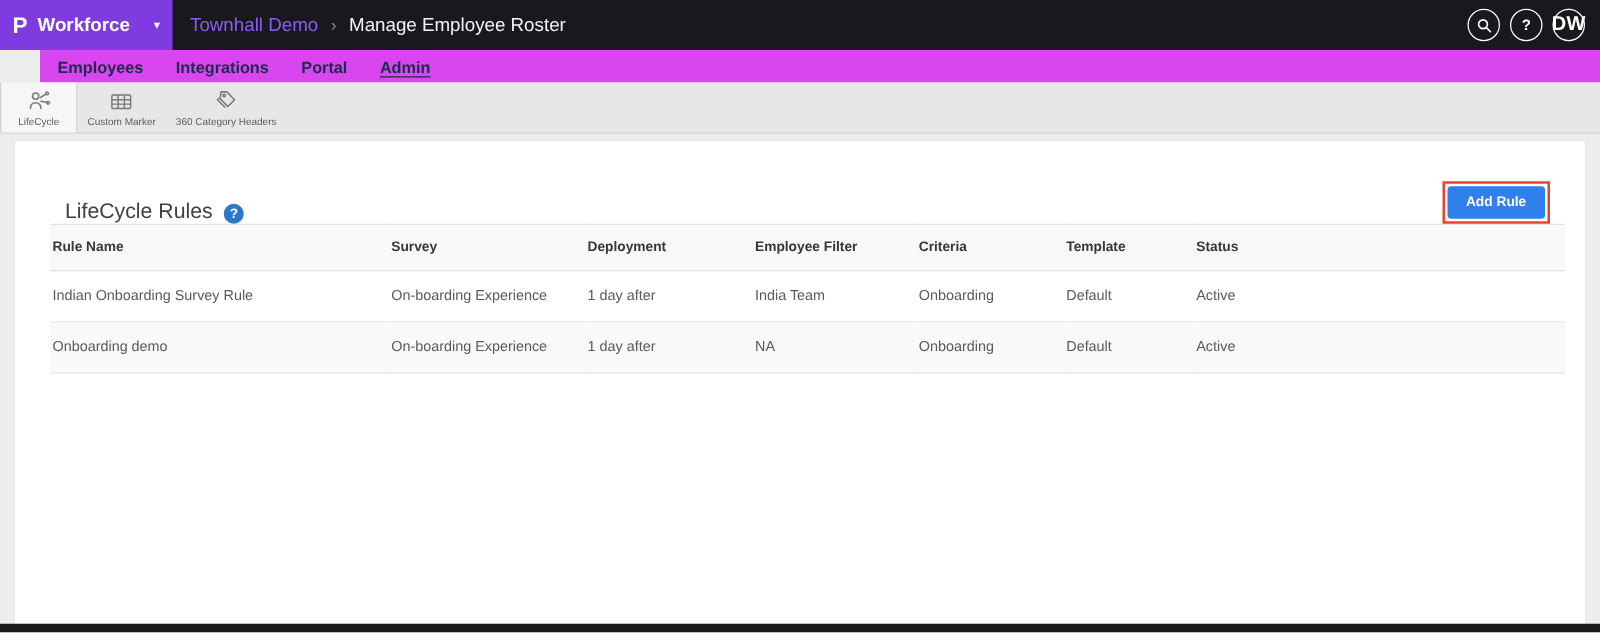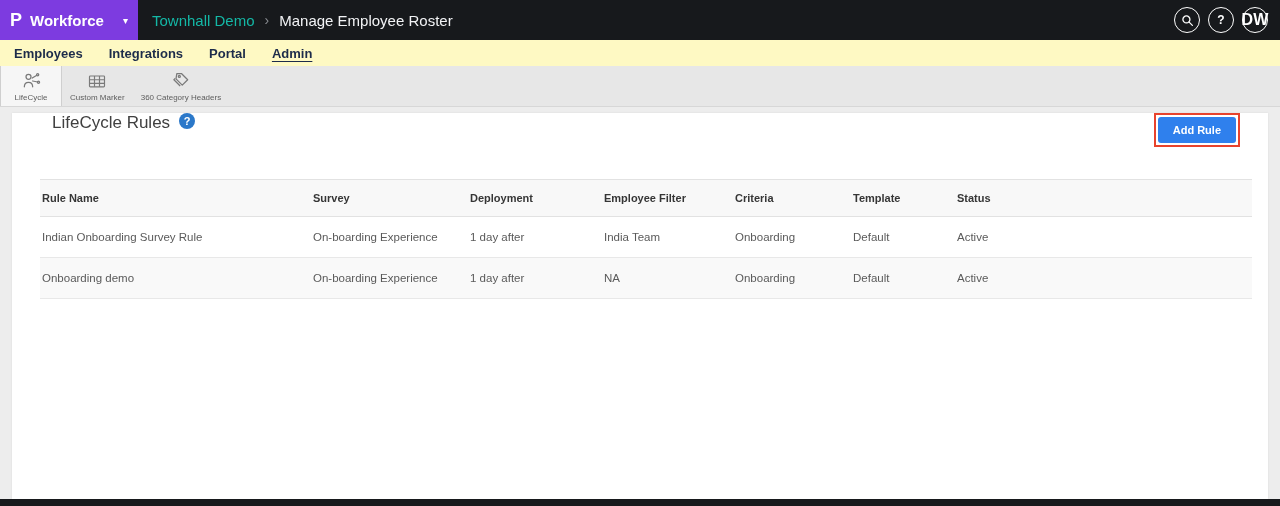--- a/index.html
+++ b/index.html
@@ -45,21 +45,21 @@
     font-size: 10px;
     margin-left: 6px;
   }
   .breadcrumb {
     display: flex;
     align-items: center;
     margin-left: 14px;
     gap: 10px;
     font-size: 15px;
   }
-  .crumb-parent { color: #14b8a6; cursor: pointer; }
+  .crumb-parent { color: #8b5cf6; cursor: pointer; }
   .crumb-sep { color: #8a8d92; font-size: 14px; }
   .crumb-current { color: #f2f3f5; font-weight: 500; }
 
   .topbar-right {
     margin-left: auto;
     display: flex;
     align-items: center;
     gap: 8px;
     padding-right: 12px;
   }
@@ -75,25 +75,26 @@
     font-size: 12px;
     font-weight: 700;
     cursor: pointer;
     background: transparent;
   }
   .circle-btn.avatar { font-size: 16px; letter-spacing: 0.2px; }
 
   
   .nav {
     height: 26px;
-    background: #fef9c3;
+    background: #d946ef;
     display: flex;
     align-items: center;
     padding: 0 14px;
     gap: 26px;
+    margin-left: 32px;
   }
   .nav-item {
     font-size: 13px;
     font-weight: 700;
     color: #1c2b4a;
     cursor: pointer;
   }
   .nav-item.active { text-decoration: underline; text-underline-offset: 3px; }
 
   
@@ -131,21 +132,21 @@
     padding: 6px 12px 0 12px;
   }
   .card {
     background: #ffffff;
     height: 386px;
     box-shadow: 0 0 2px rgba(0,0,0,0.08);
   }
   .card-header {
     height: 66px;
     display: flex;
-    align-items: flex-start;
+    align-items: flex-end;
     padding: 0 28px 0 40px;
   }
   .page-title {
     font-size: 17px;
     font-weight: 500;
     color: #404040;
   }
   .help-dot {
     width: 16px;
     height: 16px;

